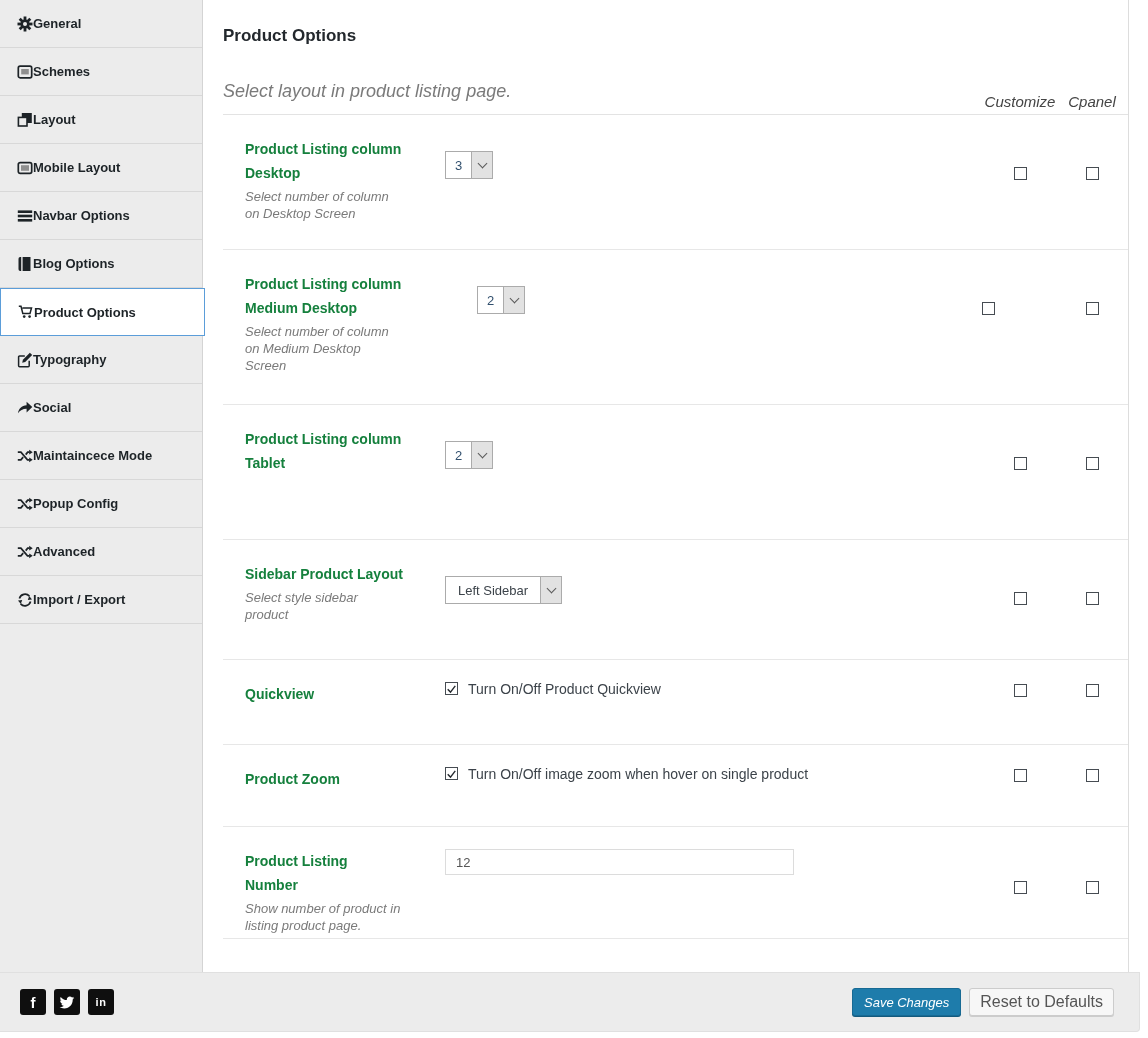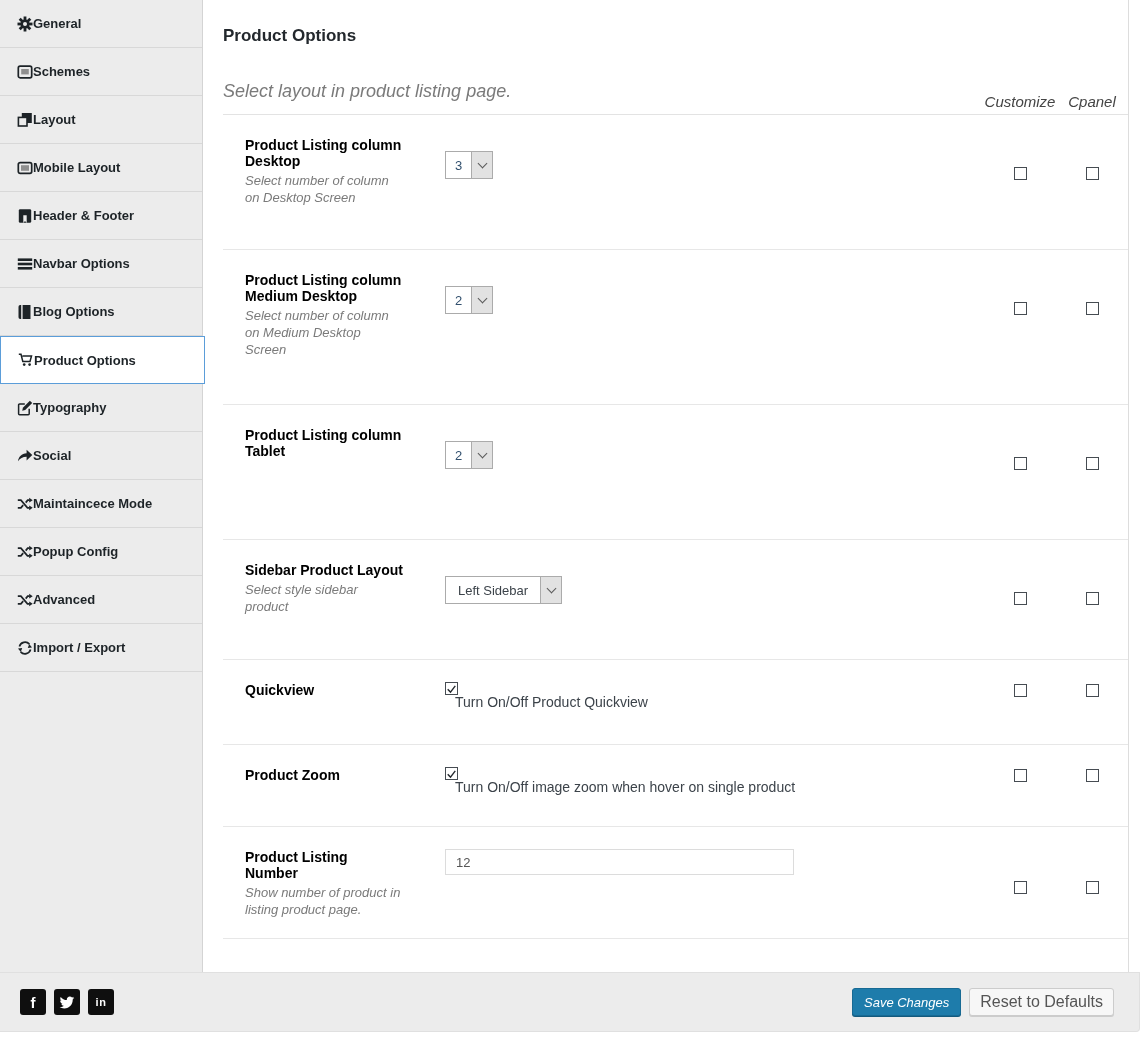--- a/index.html
+++ b/index.html
@@ -35,25 +35,25 @@
   }
   .panel-header { position:relative; height:115px; border-bottom:1px solid #e3e3e3; }
   .page-title { position:absolute; left:0; top:26px; font-size:17px; font-weight:bold; color:#23282d; }
   .page-subtitle { position:absolute; left:0; top:70px; font-size:18px; font-style:italic; color:#7a7a7a;margin-top:11px; }
   .header-cols { position:absolute; right:0; bottom:4px; display:flex; }
   .hcol { width:72px; text-align:center; font-size:15px; font-style:italic; color:#444; white-space:nowrap; }
   .hcol.customize { margin-right:0; }
 
   
   .opt-row { display:flex; align-items:flex-start; border-bottom:1px solid #e7e7e7; padding:22px 0 0 22px; }
-  .r1{min-height:135px;} .r2{min-height:155px;} .r3{min-height:135px;justify-content:space-between;}
+  .r1{min-height:135px;} .r2{min-height:155px;gap:32px;} .r3{min-height:135px;justify-content:space-between;}
   .r4{min-height:120px;} .r5{min-height:85px;}  .r6{min-height:82px;}
   .r7{min-height:112px;}
   .label-col { width:158px; margin-right:42px; flex:none; }
-  .row-title { font-size:14px; font-weight:bold; color:#000000; line-height:16px; margin-bottom:3px; }
+  .row-title { font-size:14px; font-weight:bold; color:#15803d; line-height:24px; margin-bottom:3px; }
   .row-desc  { font-size:13px; font-style:italic; color:#7a7a7a; line-height:17px; }
   .control-col { flex:1; display:flex; align-items:flex-start; }
   .r-select .control-col { margin-top:14px; }
   .r-input  .control-col { }
   .col-customize, .col-cpanel { width:72px; flex:none; display:flex; justify-content:center; }
   .r-select .col-customize, .r-select .col-cpanel { margin-top:30px; }
   .r-toggle .col-customize, .r-toggle .col-cpanel { margin-top:2px; }
   .r-input  .col-customize, .r-input  .col-cpanel { margin-top:32px; }
 
   
@@ -67,21 +67,21 @@
     width:21px; background:#e2e2e2; border-left:1px solid #ababab;
     display:flex; align-items:center; justify-content:center;
   }
   .chev { width:7px; height:7px; border-right:1.6px solid #5a5a5a; border-bottom:1.6px solid #5a5a5a; transform:rotate(45deg); margin-top:-4px; }
 
   .cb {
     width:13px; height:13px; border:1.6px solid #464c52; background:#fff;
     display:inline-flex; align-items:center; justify-content:center; cursor:pointer; flex:none;
   }
   .cb svg { width:12px; height:12px; display:block; }
-  .toggle-wrap { display:flex; align-items:flex-start;flex-direction:column; }
+  .toggle-wrap { display:flex; align-items:flex-start; }
   .toggle-label { margin-left:10px; font-size:14px; color:#3c434a; line-height:15px; }
 
   .txt {
     width:349px; height:26px; border:1px solid #dcdcdc; background:#fff;
     padding:0 10px; font-size:13px; color:#555;
     font-family:"Liberation Sans", sans-serif;
   }
 
   
   .footer-bar {
@@ -161,29 +161,20 @@
   <div class="side-item">
     <span class="side-icon">
       <svg viewBox="0 0 16 16">
           <rect x="1.3" y="2.6" width="13.4" height="10.8" rx="1.8" fill="none" stroke="currentColor" stroke-width="1.7"></rect>
           <rect x="4" y="5.2" width="8" height="5.6" fill="#8f8f8f"></rect>
         </svg>
     </span>
     <span>Mobile Layout</span>
   </div>
 
-  <div class="side-item">
-    <span class="side-icon">
-      <svg viewBox="0 0 16 16">
-          <rect x="1.8" y="1.2" width="12.4" height="13.6" rx="1.4" fill="currentColor"></rect>
-          <path fill="#ececec" d="M6.3 7.2h3.4v7.8l-1.7-1.9-1.7 1.9z"></path>
-        </svg>
-    </span>
-    <span>Header &amp; Footer</span>
-  </div>
 
   <div class="side-item">
     <span class="side-icon">
       <svg viewBox="0 0 16 16" fill="currentColor">
           <rect x="0.8" y="2.4" width="14.4" height="2.6"></rect>
           <rect x="0.8" y="6.7" width="14.4" height="2.6"></rect>
           <rect x="0.8" y="11" width="14.4" height="2.6"></rect>
         </svg>
     </span>
     <span>Navbar Options</span>

